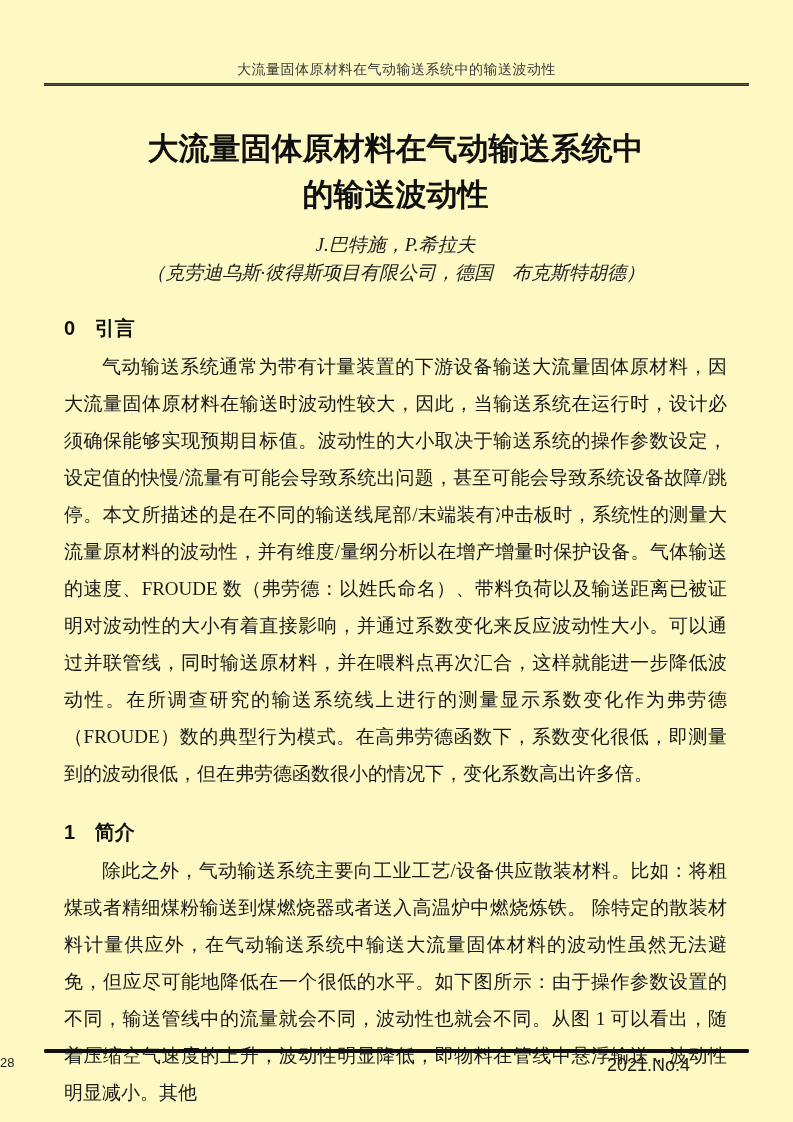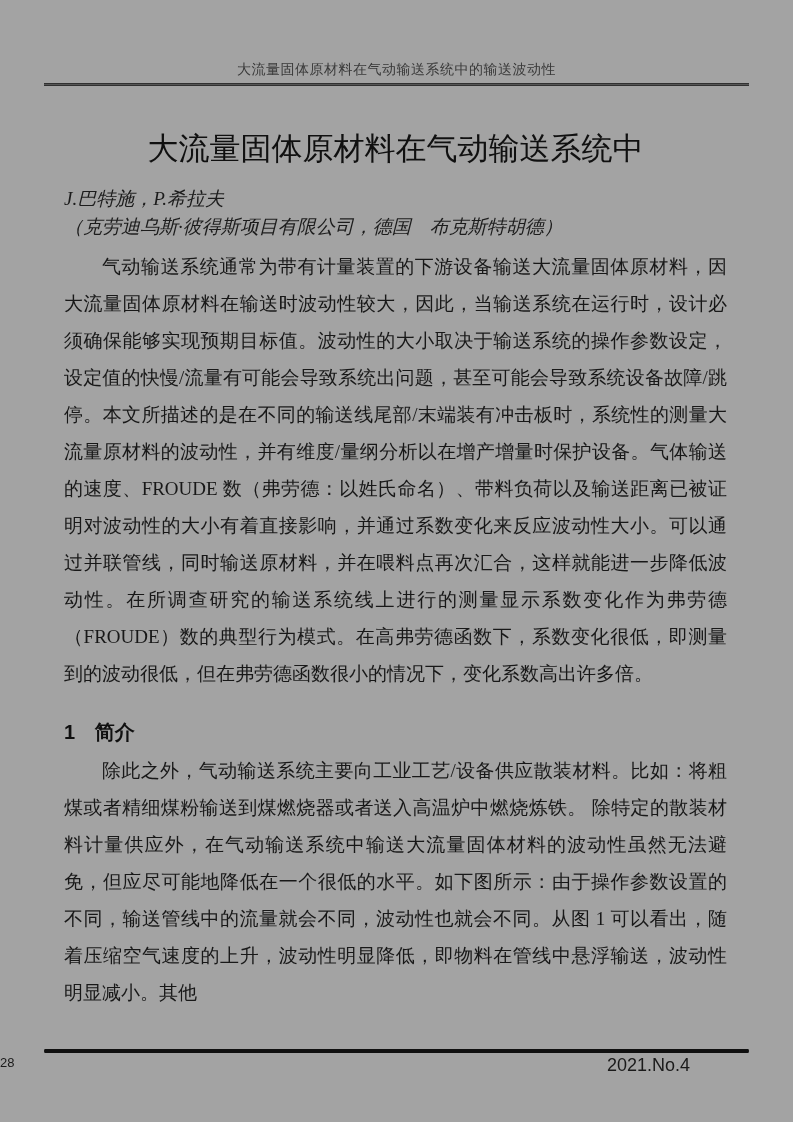--- a/index.html
+++ b/index.html
@@ -1,21 +1,21 @@
 <!DOCTYPE html>
 <html><head>
 <meta charset="utf-8">
 <style>
   html, body { margin: 0; padding: 0; background: #e8e8e8; }
   .page {
     position: relative;
     width: 793px;
     height: 1122px;
     margin: 0 auto;
-    background: #a3a3a3;
+    background: #fef9c3;
     overflow: hidden;
     color: #161616;
     font-family: "Liberation Serif", serif;
   }
 
   
   .running-header {
     position: absolute;
     top: 61px;
     left: 44px;
@@ -39,35 +39,36 @@
   .content {
     position: absolute;
     top: 0;
     left: 64px;
     width: 663px;
     padding-top: 126px;
   }
   .doc-title {
     text-align: center;
     font-family: "Liberation Sans", sans-serif;
-    font-weight: normal;
+    font-weight: bold;
     font-size: 31px;
     line-height: 46px;
     color: #101010;
   }
   .authors-line {
     margin-top: 14px;
-    text-align: left;
+    text-align: center;
     font-size: 19px;
     line-height: 26px;
     font-style: italic;
     color: #1c1c1c;
     font-family: Liberation Serif, serif;
   }
   .affiliation-line {
+    text-align: center;
     font-size: 19px;
     line-height: 30px;
     font-style: italic;
     color: #1c1c1c;
   }
   .section-heading {
     margin-top: 26px;
     font-family: "Liberation Sans", sans-serif;
     font-weight: bold;
     font-size: 20px;
@@ -121,26 +122,31 @@
 
 <div class="page">
 
   <div class="running-header">大流量固体原材料在气动输送系统中的输送波动性</div>
   <div class="header-rule"></div>
 
   <div class="content">
 
     <div class="doc-title">
       <div>大流量固体原材料在气动输送系统中</div>
+      <div>的输送波动性</div>
     </div>
 
     <div class="authors-line">J.巴特施，P.希拉夫</div>
 
     <div class="affiliation-line">（克劳迪乌斯·彼得斯项目有限公司，德国　布克斯特胡德）</div>
 
+    <div class="section-heading">
+      <span class="sec-num">0</span>
+      <span class="sec-title">引言</span>
+    </div>
 
     <p class="body-para">气动输送系统通常为带有计量装置的下游设备输送大流量固体原材料，因大流量固体原材料在输送时波动性较大，因此，当输送系统在运行时，设计必须确保能够实现预期目标值。波动性的大小取决于输送系统的操作参数设定，设定值的快慢/流量有可能会导致系统出问题，甚至可能会导致系统设备故障/跳停。本文所描述的是在不同的输送线尾部/末端装有冲击板时，系统性的测量大流量原材料的波动性，并有维度/量纲分析以在增产增量时保护设备。气体输送的速度、FROUDE 数（弗劳德：以姓氏命名）、带料负荷以及输送距离已被证明对波动性的大小有着直接影响，并通过系数变化来反应波动性大小。可以通过并联管线，同时输送原材料，并在喂料点再次汇合，这样就能进一步降低波动性。在所调查研究的输送系统线上进行的测量显示系数变化作为弗劳德（FROUDE）数的典型行为模式。在高弗劳德函数下，系数变化很低，即测量到的波动很低，但在弗劳德函数很小的情况下，变化系数高出许多倍。</p>
 
     <div class="section-heading second">
       <span class="sec-num">1</span>
       <span class="sec-title">简介</span>
     </div>
 
     <p class="body-para">除此之外，气动输送系统主要向工业工艺/设备供应散装材料。比如：将粗煤或者精细煤粉输送到煤燃烧器或者送入高温炉中燃烧炼铁。 除特定的散装材料计量供应外，在气动输送系统中输送大流量固体材料的波动性虽然无法避免，但应尽可能地降低在一个很低的水平。如下图所示：由于操作参数设置的不同，输送管线中的流量就会不同，波动性也就会不同。从图 1 可以看出，随着压缩空气速度的上升，波动性明显降低，即物料在管线中悬浮输送，波动性明显减小。其他</p>
 

